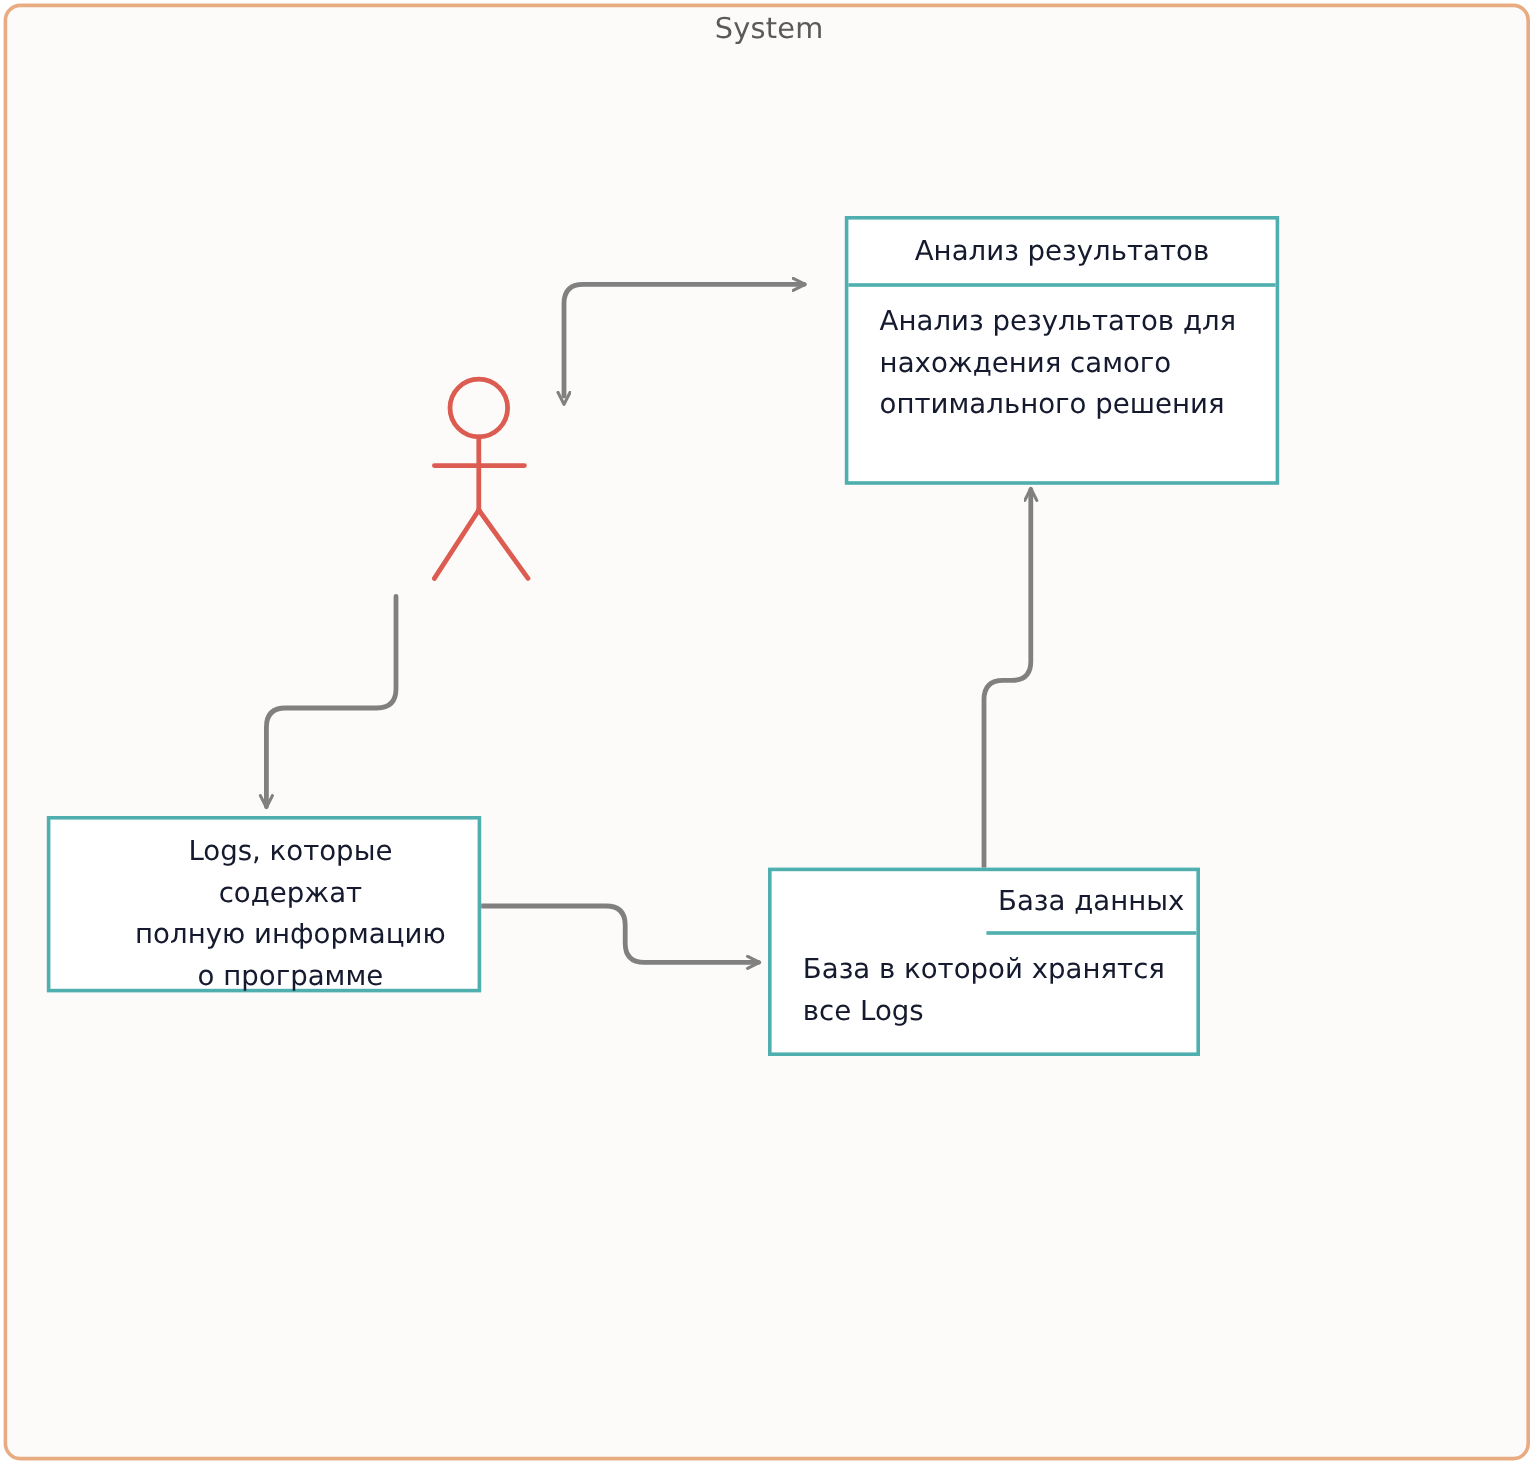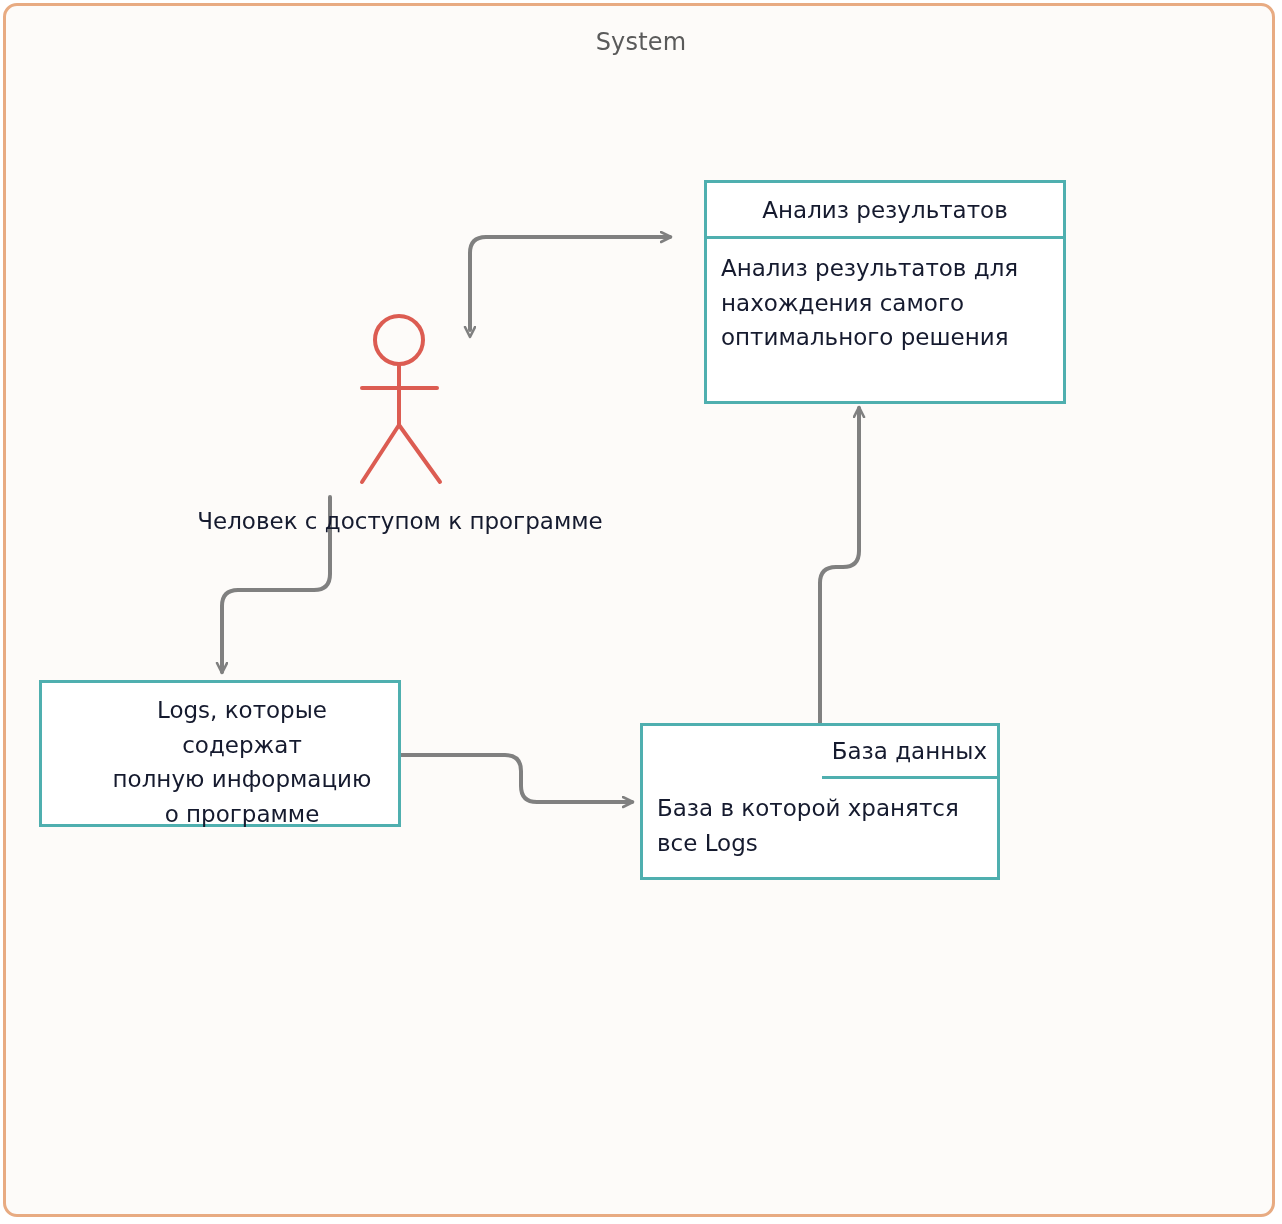--- a/index.html
+++ b/index.html
@@ -26,21 +26,21 @@
     width: 1272px;
     height: 1214px;
     box-sizing: border-box;
     background: #fdfbf9;
     border: 3px solid #e8ab82;
     border-radius: 14px;
   }
   .system-title {
     position: absolute;
     left: 0;
-    top: 28px;
+    top: 10px;
     width: 1282px;
     text-align: center;
     font-size: 24px;
     color: #5a5a5a;
     font-family: "DejaVu Sans", "Liberation Sans", sans-serif;
     letter-spacing: 0.2px;
   }
   
   .edges {
     position: absolute;
@@ -65,21 +65,21 @@
     display: flex;
     align-items: center;
     justify-content: center;
     color: #151a2e;
     font-size: 23px;
     padding: 0 10px;
   }
   .node-body {
     box-sizing: border-box;
     flex: 1;
-    padding: 12px 14px 10px 14px;
+    padding: 12px 14px 10px 26px;
     color: #151a2e;
     font-size: 23px;
     line-height: 1.5;
     white-space: pre-line;
   }
   .node-body.centered {
     display: flex;
     align-items: center;
     justify-content: center;
     text-align: center;
@@ -136,21 +136,20 @@
   <div class="actor" style="left:352px; top:310px; width:95px; height:180px;">
     <svg width="95" height="180" viewBox="0 0 95 180" xmlns="http://www.w3.org/2000/svg">
       <circle cx="47" cy="30" r="24" fill="none" stroke="#dc5c52" stroke-width="4"></circle>
       <line x1="47" y1="54" x2="47" y2="115" stroke="#dc5c52" stroke-width="4" stroke-linecap="round"></line>
       <line x1="10" y1="78" x2="85" y2="78" stroke="#dc5c52" stroke-width="4" stroke-linecap="round"></line>
       <line x1="47" y1="115" x2="10" y2="172" stroke="#dc5c52" stroke-width="4" stroke-linecap="round"></line>
       <line x1="47" y1="115" x2="88" y2="172" stroke="#dc5c52" stroke-width="4" stroke-linecap="round"></line>
     </svg>
   </div>
 
-  <div class="actor-label" style="left:185px; top:508px; width:430px;">Человек с доступом к программе</div>
 
   <div class="node-box" style="left:704px; top:180px; width:362px; height:224px;">
     <div class="node-header" style="height:56px;">Анализ результатов</div>
     <div class="node-body">Анализ результатов для нахождения самого оптимального решения</div>
   </div>
 
   <div class="node-box" style="left:39px; top:680px; width:362px; height:147px;padding-left:44px;">
     <div class="node-body centered">Logs, которые содержат
 полную информацию
 о программе</div>

